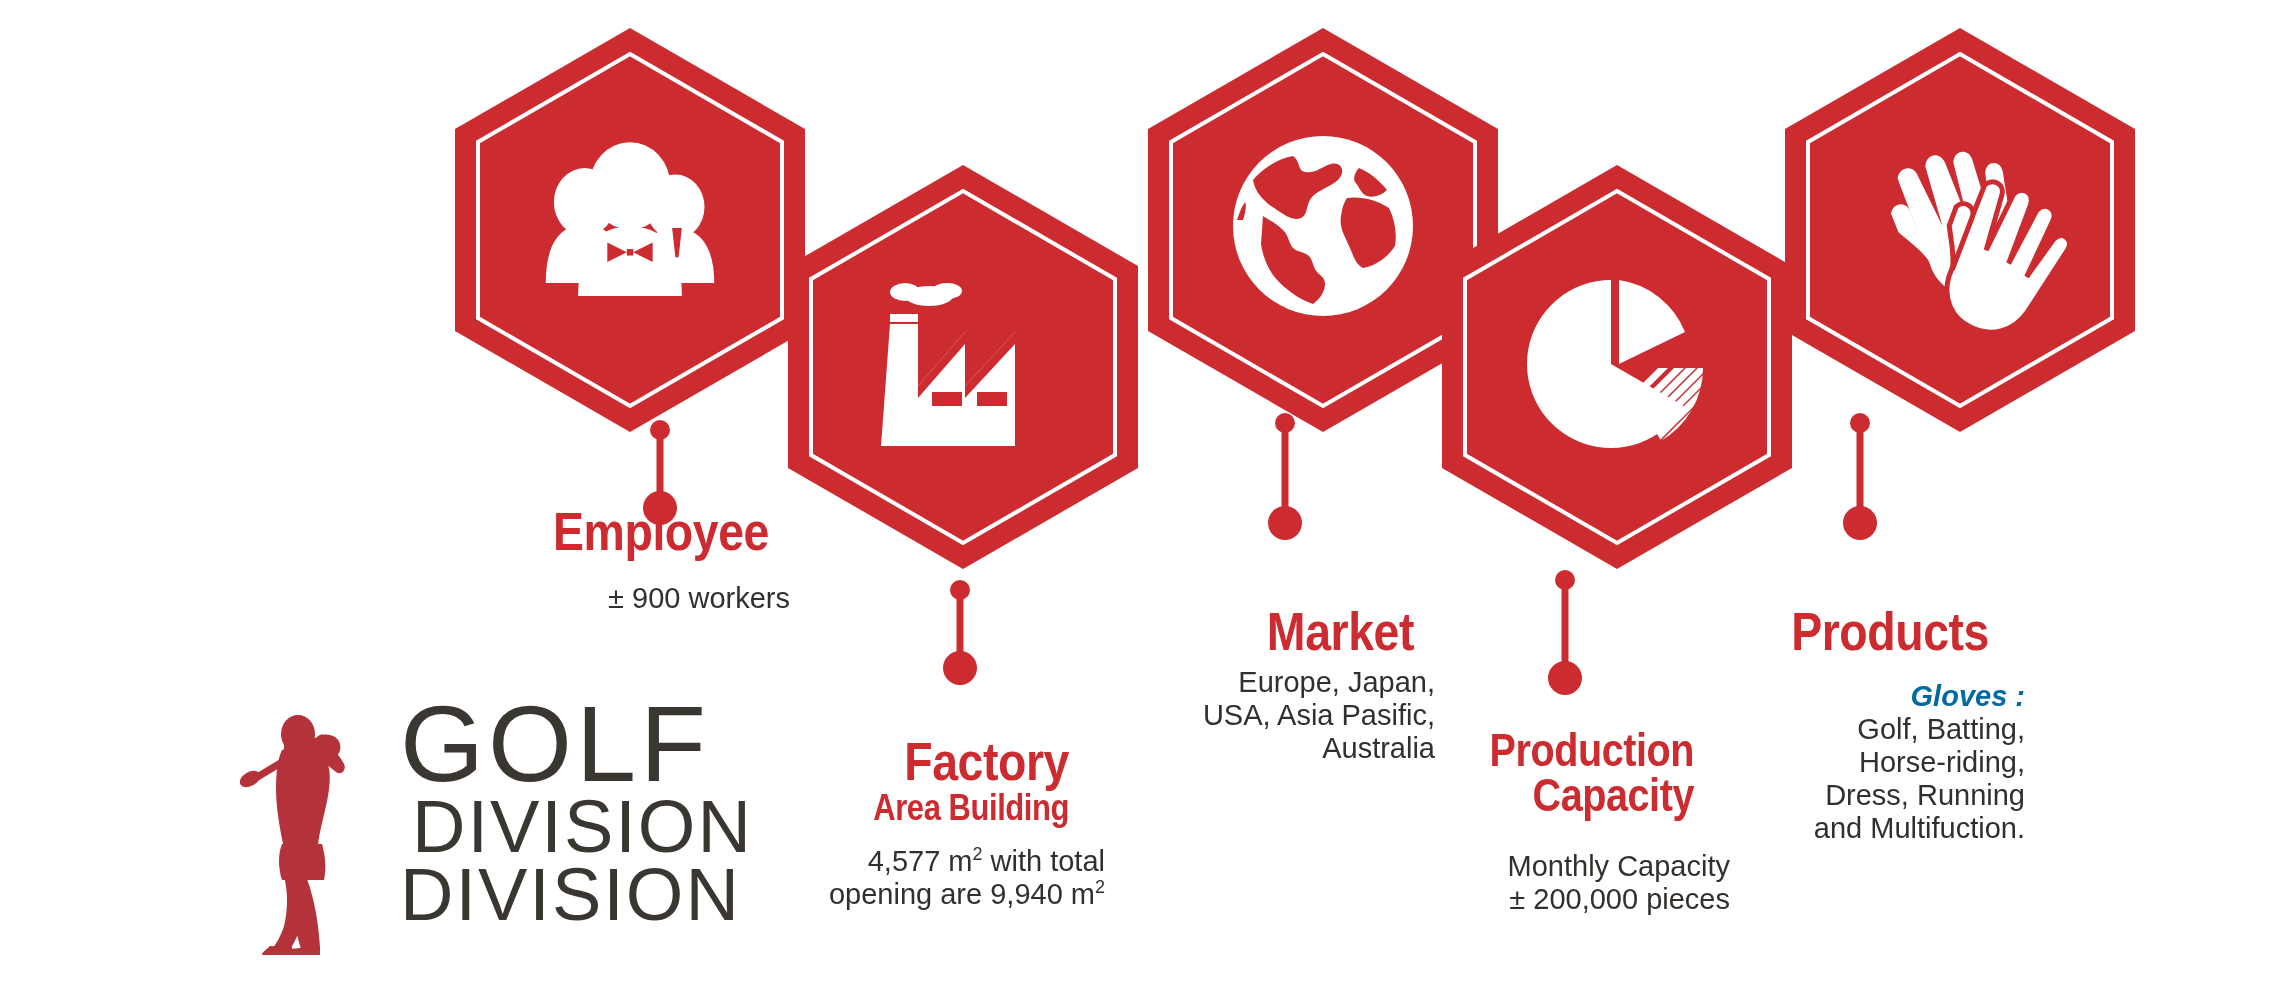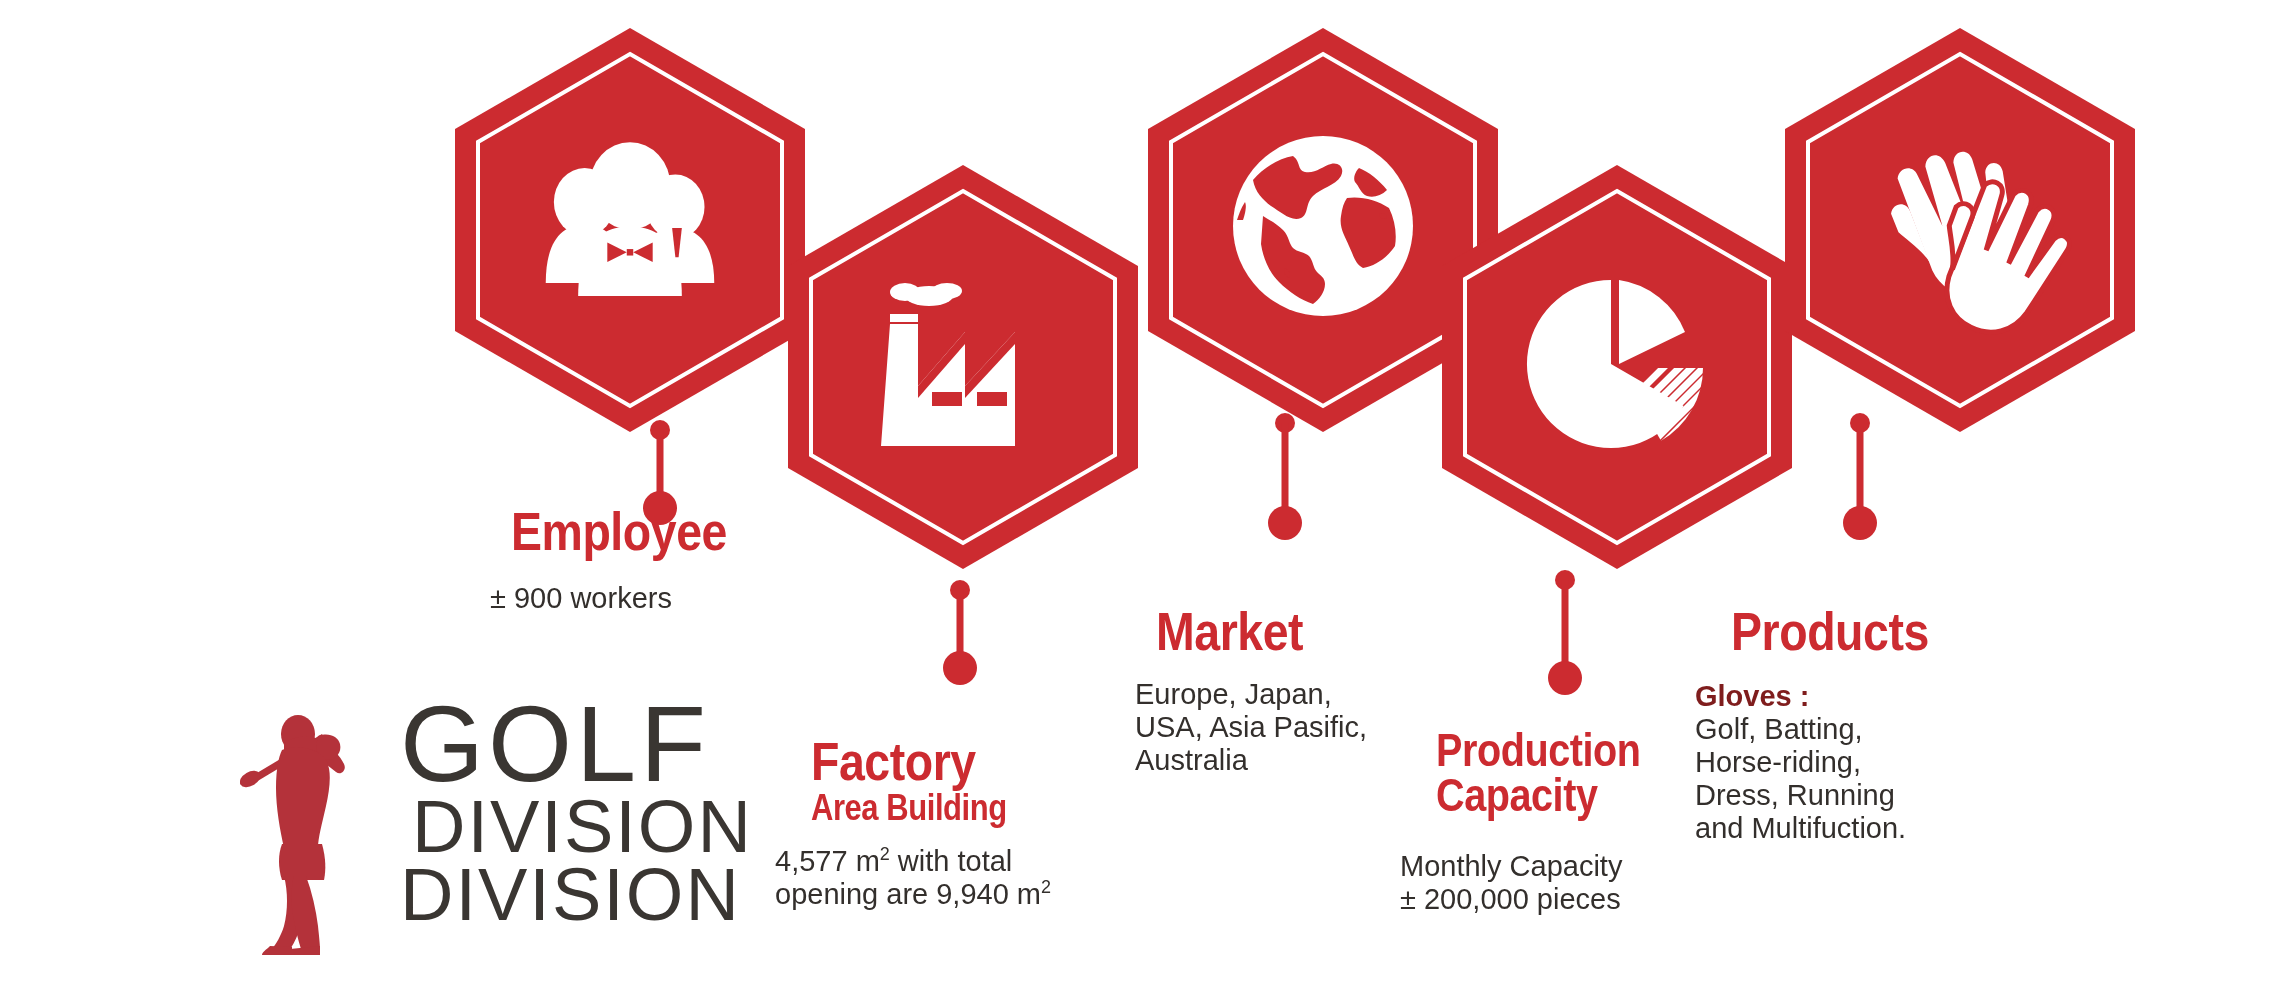--- a/index.html
+++ b/index.html
@@ -14,36 +14,36 @@
   #stage{position:absolute;left:0;top:0;width:2289px;height:1001px;}
 
   
   .hex{position:absolute;}
   .hex svg{display:block;overflow:visible;}
 
   
   .connector{position:absolute;}
 
   
-  .block{position:absolute;text-align:left;}
+  .block{position:absolute;text-align:right;}
   .title{
     color:#CC2B30;
     font-weight:bold;
     font-stretch:condensed;
     letter-spacing:-0.5px;
     line-height:0.98;
     white-space:nowrap;
     transform:scaleX(0.86);
   }
   .sub{
     color:#332F2C;
     line-height:1.14;
     font-size:29px;
   }
-  .sub .red{color:#7f1d1d;font-weight:bold;}
+  .sub .red{color:#0369a1;font-weight:bold;font-style:italic;}
   .sub sup{font-size:0.62em;vertical-align:super;line-height:0;}
 
   
   #logo{position:absolute;left:240px;top:700px;width:530px;height:260px;text-decoration:underline;}
   #logo .golfer{position:absolute;left:0;top:6px;}
   #logo .words{position:absolute;left:160px;top:-6px;}
   .word{
     color:#3A3632;
     font-family:"Liberation Sans", sans-serif;
     font-weight:300;
@@ -243,21 +243,21 @@
     <div class="title" style="font-size:54px;">Factory</div>
     <div class="title" style="font-size:36px;margin-top:2px;">Area Building</div>
     <div class="sub" style="margin-top:20px;width:330px;margin-left:-15px;">
       <span>4,577 m</span><sup>2</sup><span> with total</span><br>
       <span>opening are 9,940 m</span><sup>2</sup>
     </div>
   </div>
 
   <div class="block" style="left:1135px;top:605px;width:300px;">
     <div class="title" style="font-size:54px;">Market</div>
-    <div class="sub" style="margin-top:20px;">
+    <div class="sub" style="margin-top:8px;">
       <div>Europe, Japan,</div>
       <div>USA, Asia Pasific,</div>
       <div>Australia</div>
     </div>
   </div>
 
   <div class="block" style="left:1415px;top:728px;width:300px;">
     <div class="title" style="font-size:46px;">Production</div>
     <div class="title" style="font-size:46px;margin-top:0px;">Capacity</div>
     <div class="sub" style="margin-top:32px;width:330px;margin-left:-15px;">

